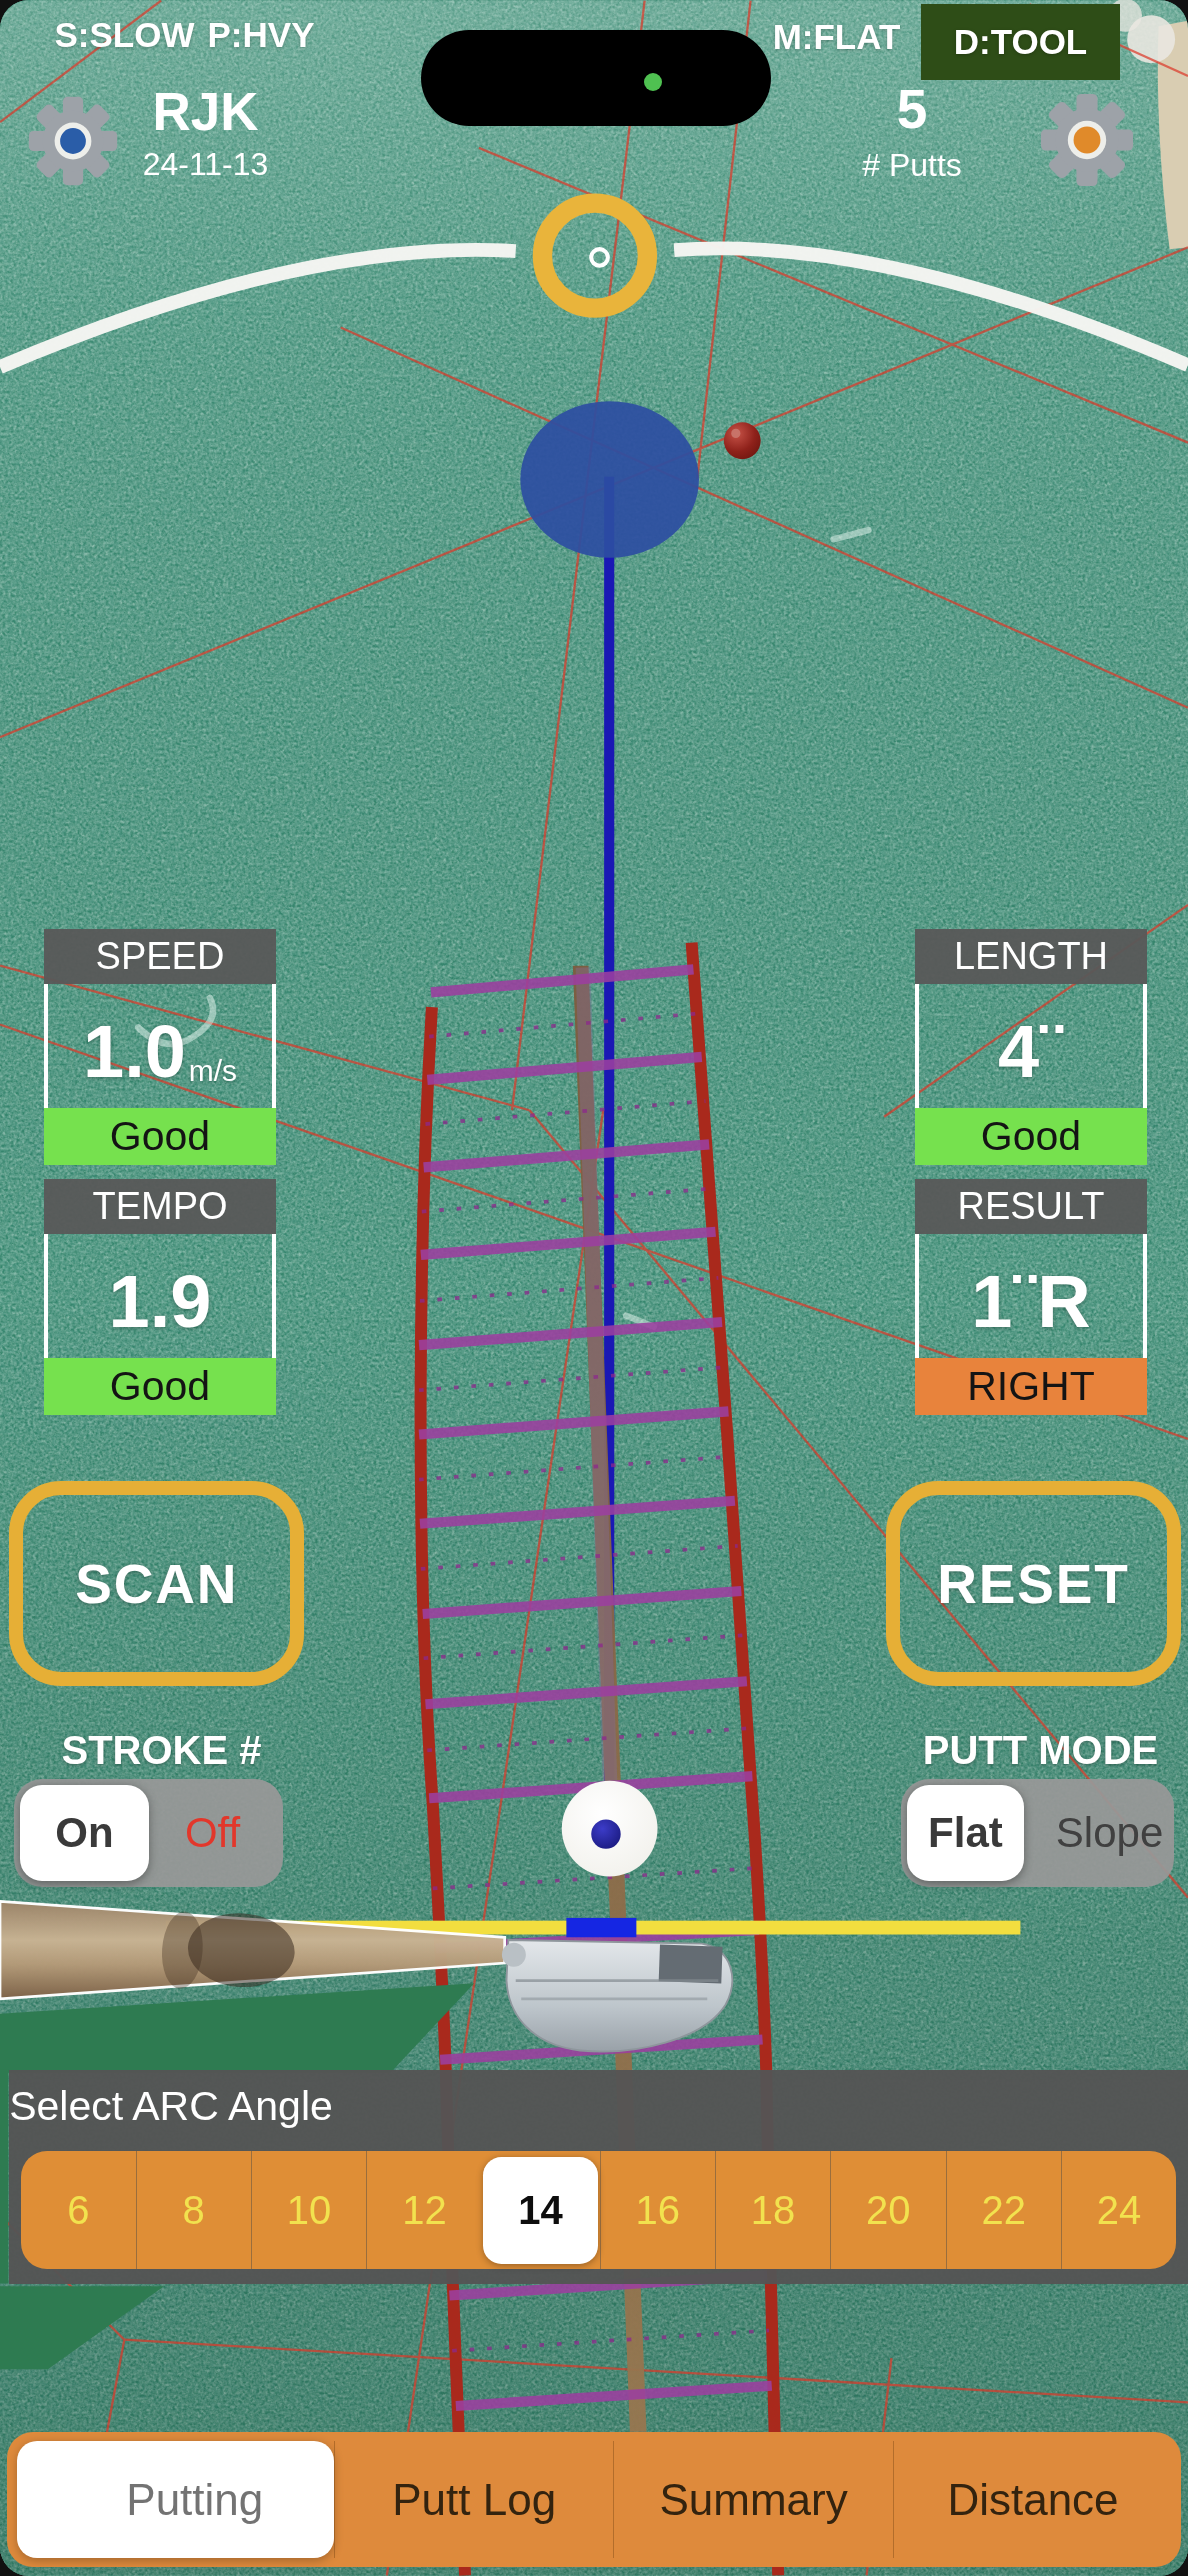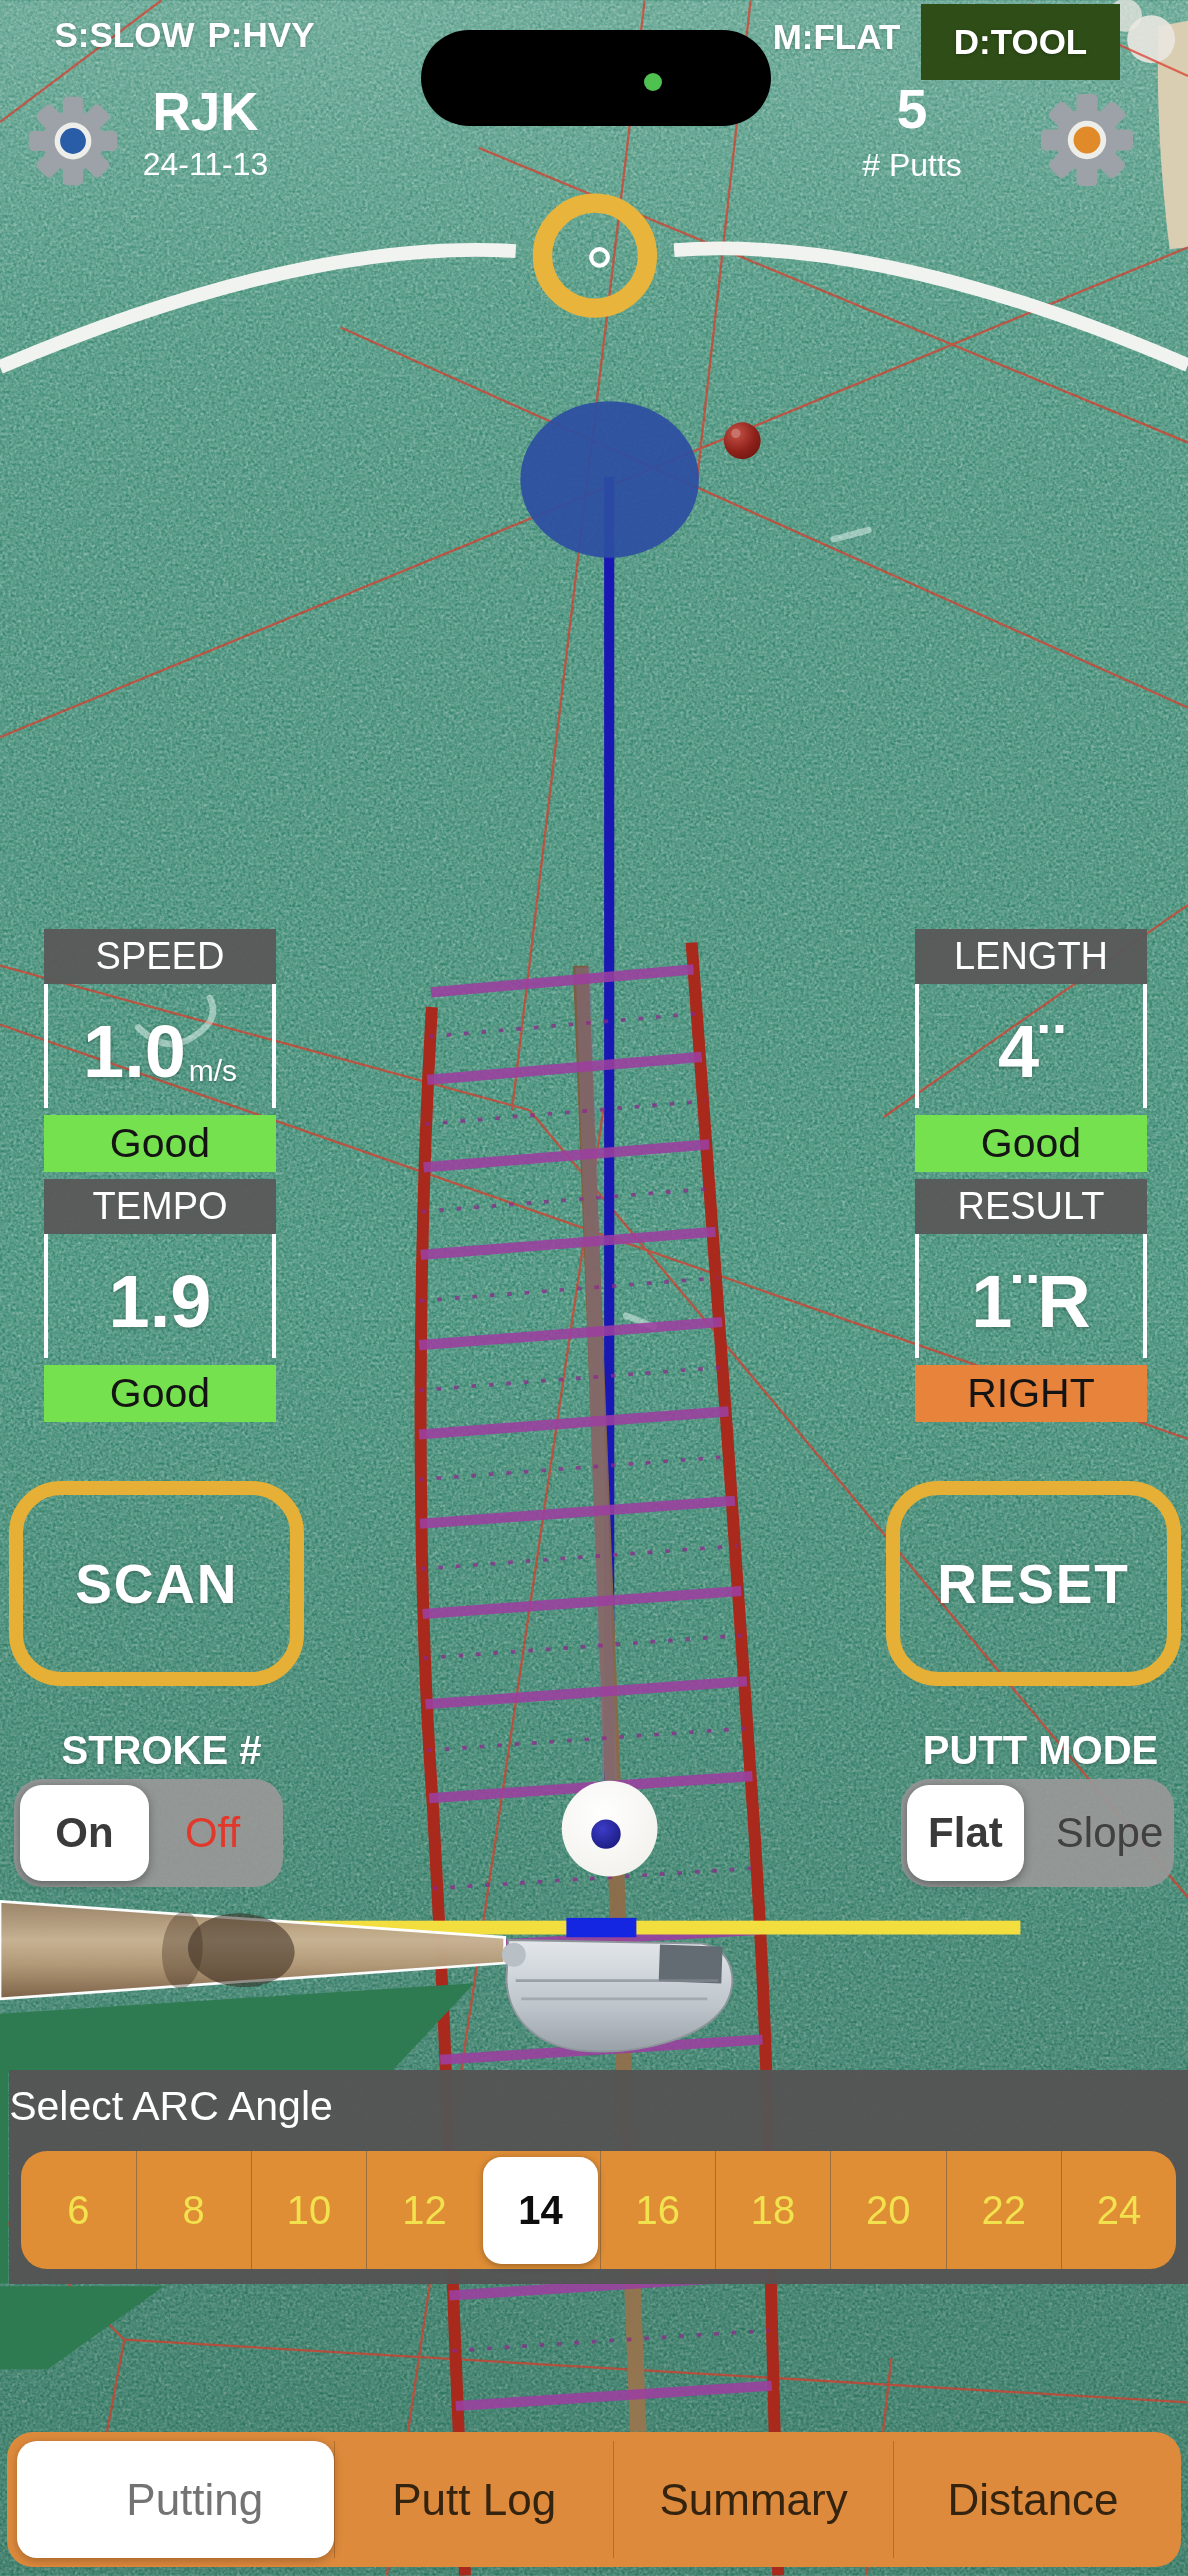--- a/index.html
+++ b/index.html
@@ -1,17 +1,17 @@
 <!DOCTYPE html>
 <html style="font-size:14.7px"><head>
 <meta charset="utf-8">
 <style>
   html,body{margin:0;padding:0;background:#111;}
   .screen{position:relative;width:1188px;height:2576px;overflow:hidden;
-    background:#35836B;font-family:"Liberation Sans",sans-serif;}
+    background:#35836B;font-family:"Liberation Sans",sans-serif;border-radius:29px;}
   svg.field{position:absolute;left:0;top:0;z-index:0;}
   .ui{position:absolute;z-index:2;}
 
   
   .toplabel{font-weight:700;color:#fff;font-size:35px;text-align:center;
     text-shadow:0 0.9px 3.7px rgba(0,0,0,.25);}
   .badge{background:#2E4D17;display:flex;align-items:center;justify-content:center;}
   .bigname{font-weight:700;color:#fff;font-size:53px;text-align:center;}
   .subname{color:#fff;font-size:32px;text-align:center;}
   .pill{background:#000;border-radius:48px;}
@@ -20,21 +20,21 @@
   
   .stat{width:232px;}
   .stat .hd{height:55px;background:rgba(88,88,88,.95);color:#fff;font-size:38px;
     display:flex;align-items:center;justify-content:center;}
   .stat .val{height:103px;border-left:4.6px solid #fff;border-right:4.6px solid #fff;
     display:flex;align-items:flex-end;justify-content:center;color:#fff;
     font-weight:700;font-size:74px;line-height:.95;padding-bottom:21px;
     text-shadow:0 0.9px 4.6px rgba(0,0,0,.3);}
   .stat .val .unit{font-size:30px;font-weight:400;margin-left:2.8px;line-height:1.1;}
   .stat .ft{height:57px;display:flex;align-items:center;justify-content:center;
-    font-size:41px;color:#141414;background:#76E14E;margin-top:7px;}
+    font-size:41px;color:#141414;background:#76E14E;}
   .stat.result .ft{background:#E8833C;}
 
   
   .bigbtn{width:295px;height:205px;border:14px solid #E6AF36;border-radius:52px;
     background:transparent;display:flex;align-items:center;justify-content:center;
     color:#fff;font-weight:700;font-size:55px;letter-spacing:1.8px;box-sizing:border-box;
     text-shadow:0 0.9px 4.6px rgba(0,0,0,.3);}
 
   
   .ctl-label{font-weight:700;color:#fff;font-size:40px;text-align:center;

